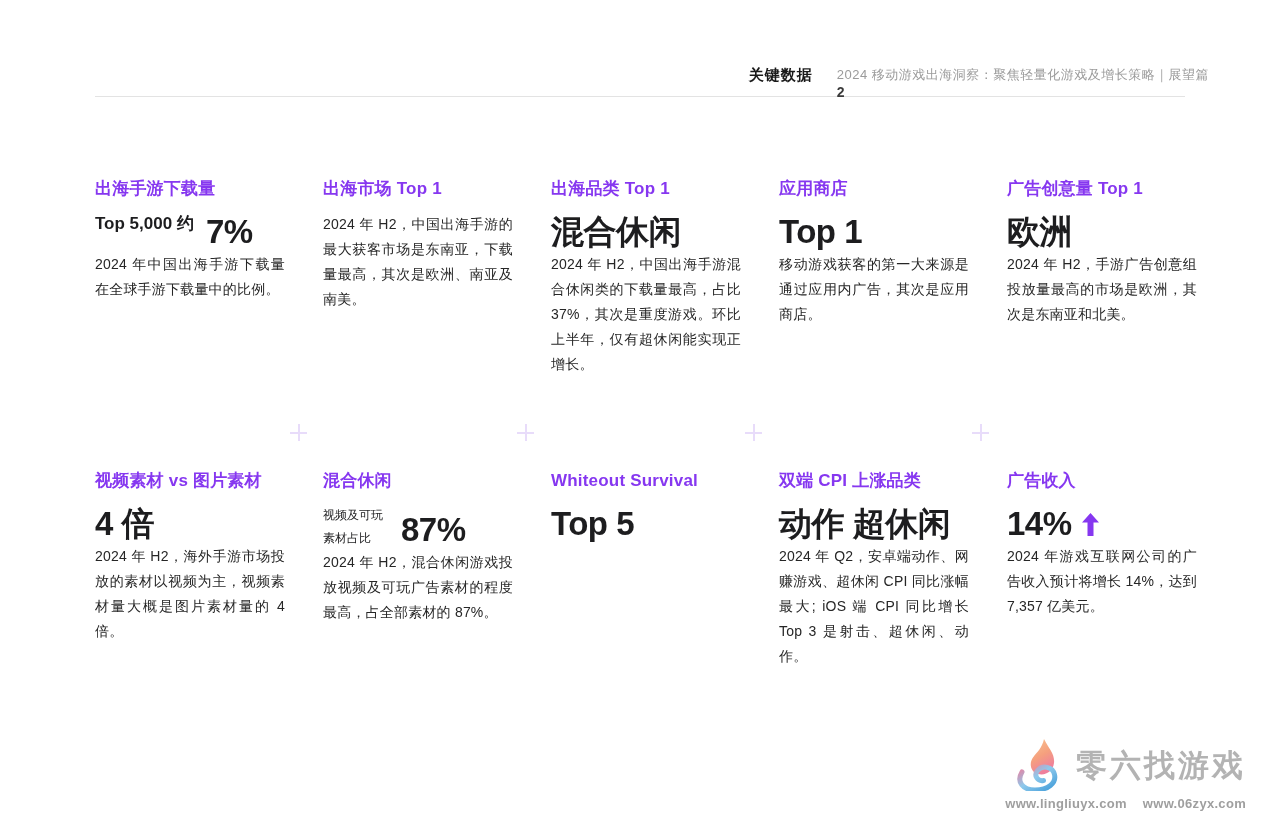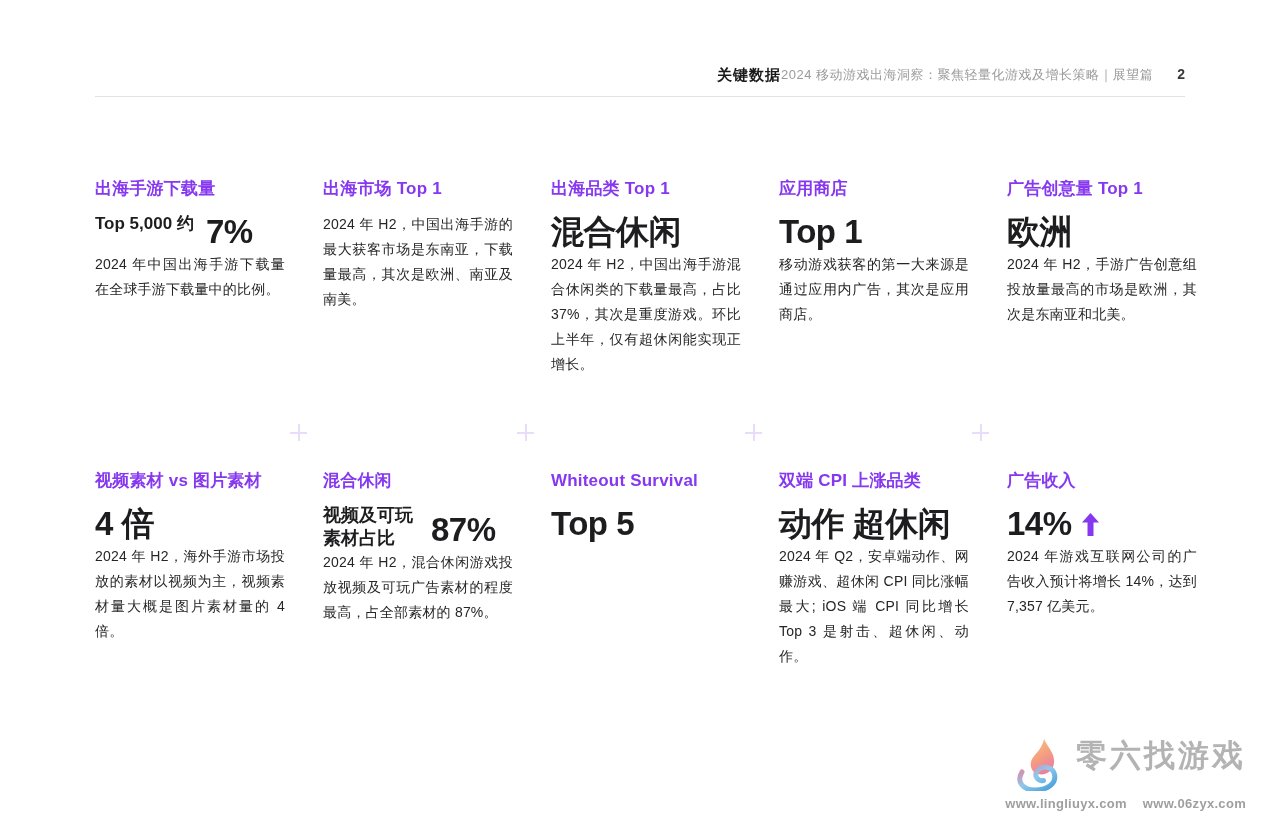--- a/index.html
+++ b/index.html
@@ -23,21 +23,21 @@
 
   
   .topbar{
     position:absolute;left:95px;right:95px;top:66px;height:31px;
     border-bottom:1px solid var(--divider,#e3e3e3);
     display:flex;justify-content:flex-end;align-items:flex-start;
   }
   .topbar-title{
     font-size:15px;font-weight:700;color:#1a1a1a;letter-spacing:1px;
   }
-  .topbar-right{display:flex;align-items:baseline;}
+  .topbar-right{display:flex;align-items:baseline;flex-direction:column;}
   .topbar-subtitle{
     font-size:13px;color:var(--muted,#9b9b9b);letter-spacing:.5px;
   }
   .topbar-page{
     font-size:14px;color:#3a3a3a;font-weight:700;margin-left:24px;
   }
 
   
   .cards-row{
     position:absolute;left:95px;display:flex;gap:38px;
@@ -56,21 +56,21 @@
   }
   .stat-big{
     font-size:33px;font-weight:800;line-height:40px;letter-spacing:-.5px;
     white-space:nowrap;
   }
   .stat-prefix{
     font-size:17px;font-weight:700;margin-right:12px;white-space:nowrap;
   }
   .card-stat.stacked{align-items:flex-end;}
   .stat-prefix-stack{
-    display:flex;flex-direction:column;font-size:18px;font-weight:700;
+    display:flex;flex-direction:column;font-size:12px;font-weight:400;
     line-height:23px;margin-right:18px;white-space:nowrap;
   }
   .up-arrow{
     display:inline-block;margin-left:10px;color:var(--accent,#8637f0);
     align-self:center;line-height:0;
   }
   .card-body{
     font-size:14px;line-height:25px;
     color:var(--body-text,#262626);text-align:justify;letter-spacing:.2px;
   }
@@ -84,21 +84,21 @@
   }
   .plus-mark::before{left:0;top:7.5px;width:17px;height:2px;}
   .plus-mark::after{top:0;left:7.5px;width:2px;height:17px;}
   .plus-1{left:290px;} .plus-2{left:517px;} .plus-3{left:745px;} .plus-4{left:972px;}
 
   
   .watermark{
     position:absolute;right:34px;bottom:8px;
     display:flex;flex-direction:column;align-items:flex-end;
   }
-  .wm-top{display:flex;align-items:flex-start;}
+  .wm-top{display:flex;align-items:center;}
   .wm-logo{margin-right:8px;margin-bottom:-2px;}
   .wm-brand{
     font-size:31px;font-weight:700;color:var(--wm-gray,#b3b3b3);
     letter-spacing:3px;line-height:34px;
   }
   .wm-urls{
     display:flex;gap:16px;margin-top:3px;
     font-size:13px;font-weight:700;color:var(--wm-url,#9f9f9f);
     letter-spacing:.3px;
   }

